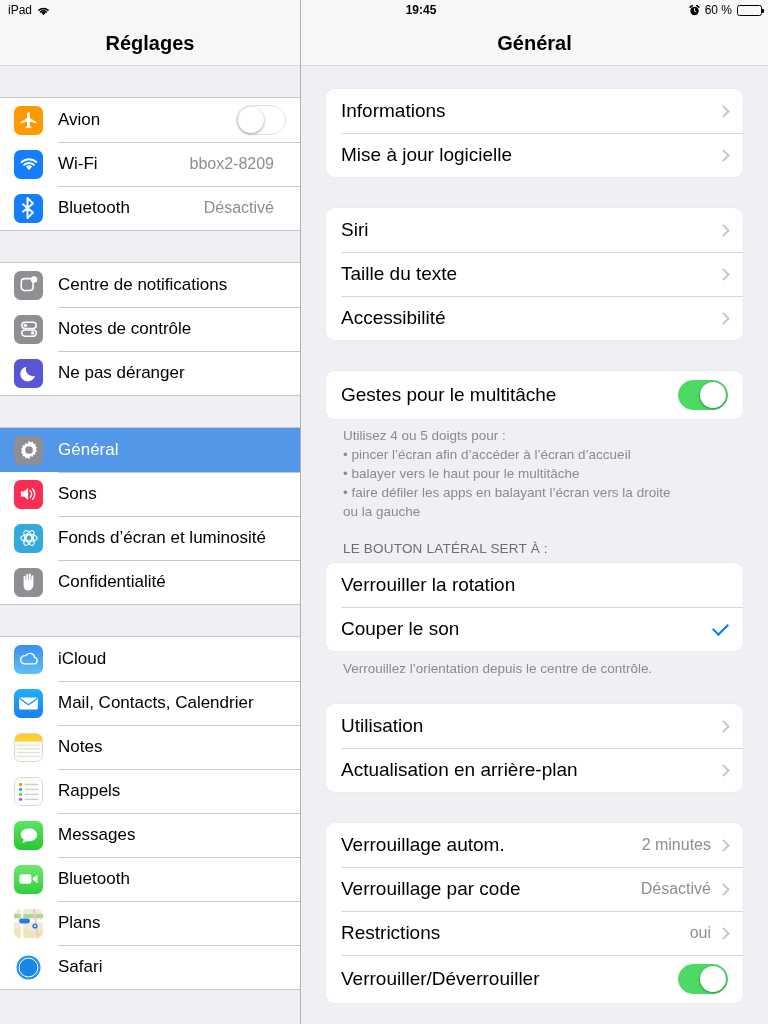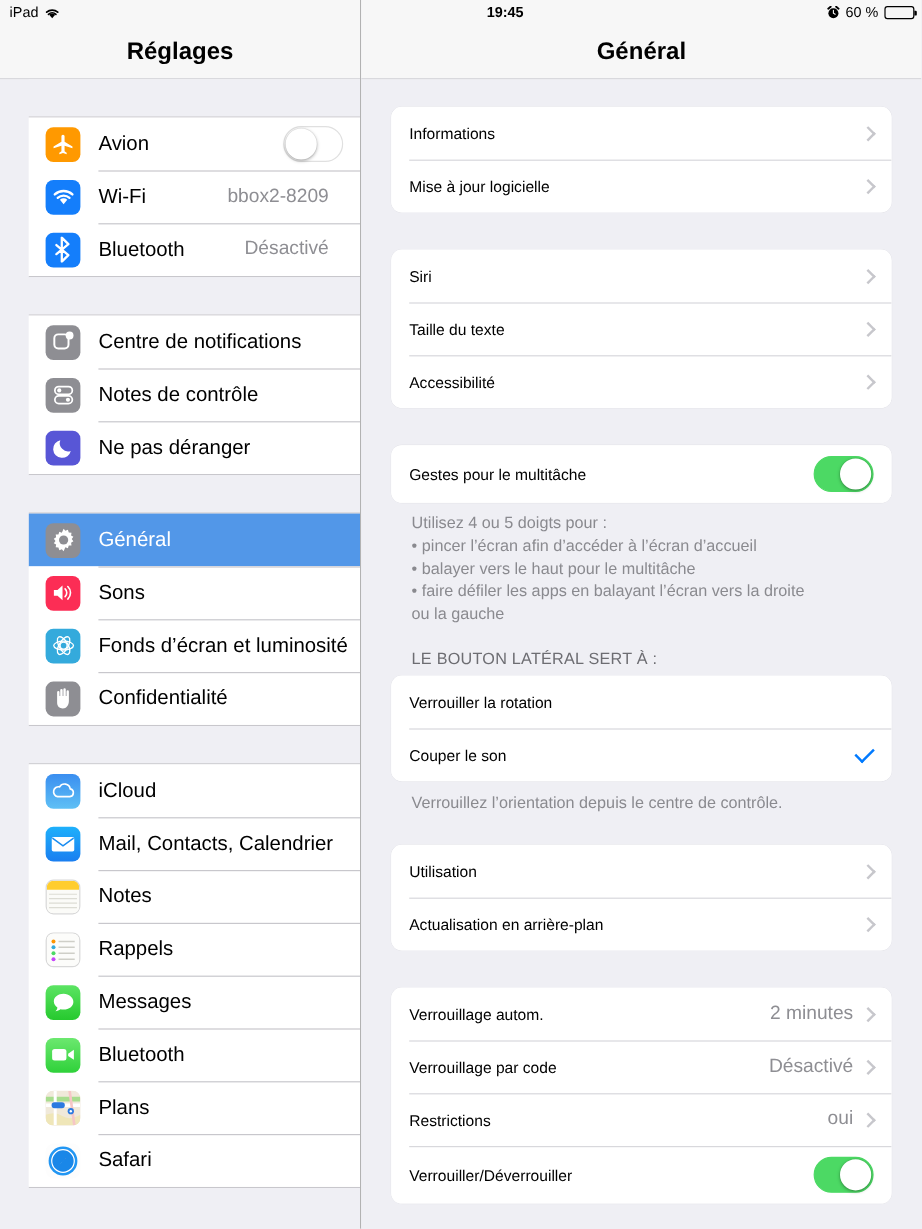--- a/index.html
+++ b/index.html
@@ -44,21 +44,21 @@
     position: relative; overflow: hidden;
   }
   .side-header {
     height: 66px; background: #f7f7f7;
     display: flex; align-items: flex-end; justify-content: center;
     padding-bottom: 10px;
     border-bottom: 1px solid #d9d9dd;
   }
   .side-header .title { font-size: 20px; font-weight: bold; color: #000; }
 
-  .side-scroll { height: 958px; padding-left: 24px; }
+  .side-scroll { height: 958px; }
   .side-gap { height: 31px; background: #efeff4; }
   .side-group { background: #fff; border-top: 1px solid #c8c7cc; border-bottom: 1px solid #c8c7cc; }
 
   .side-row {
     height: 44px; display: flex; align-items: center;
     padding-left: 14px; background: #fff; position: relative;
   }
   .side-row + .side-row::before {
     content: ''; position: absolute; left: 58px; right: 0; top: 0; height: 1px; background: #c8c7cc;
   }
@@ -103,21 +103,21 @@
     background: #fff; border-radius: 9px; overflow: hidden;
     box-shadow: 0 0 0 0.5px rgba(0,0,0,0.04);
   }
   .row {
     min-height: 44px; display: flex; align-items: center;
     padding: 0 15px; position: relative; background: #fff;
   }
   .row + .row::before {
     content: ''; position: absolute; left: 15px; right: 0; top: 0; height: 1px; background: #d8d8dc;
   }
-  .row .label { font-size: 13px; color: #000; font-weight: 500; }
+  .row .label { font-size: 19px; color: #000; font-weight: 500; }
   .row .value { margin-left: auto; font-size: 16px; color: #8e8e93; padding-right: 8px; }
   .chev {
     width: 9px; height: 9px; border-right: 2px solid #c7c7cc; border-top: 2px solid #c7c7cc;
     transform: rotate(45deg); margin-left: auto; flex: 0 0 9px;
   }
   .row .value + .chev { margin-left: 0; }
   .check {
     margin-left: auto; width: 15px; height: 9px;
     border-left: 2.4px solid #007aff; border-bottom: 2.4px solid #007aff;
     transform: rotate(-45deg); margin-bottom: 4px; flex: 0 0 15px;

